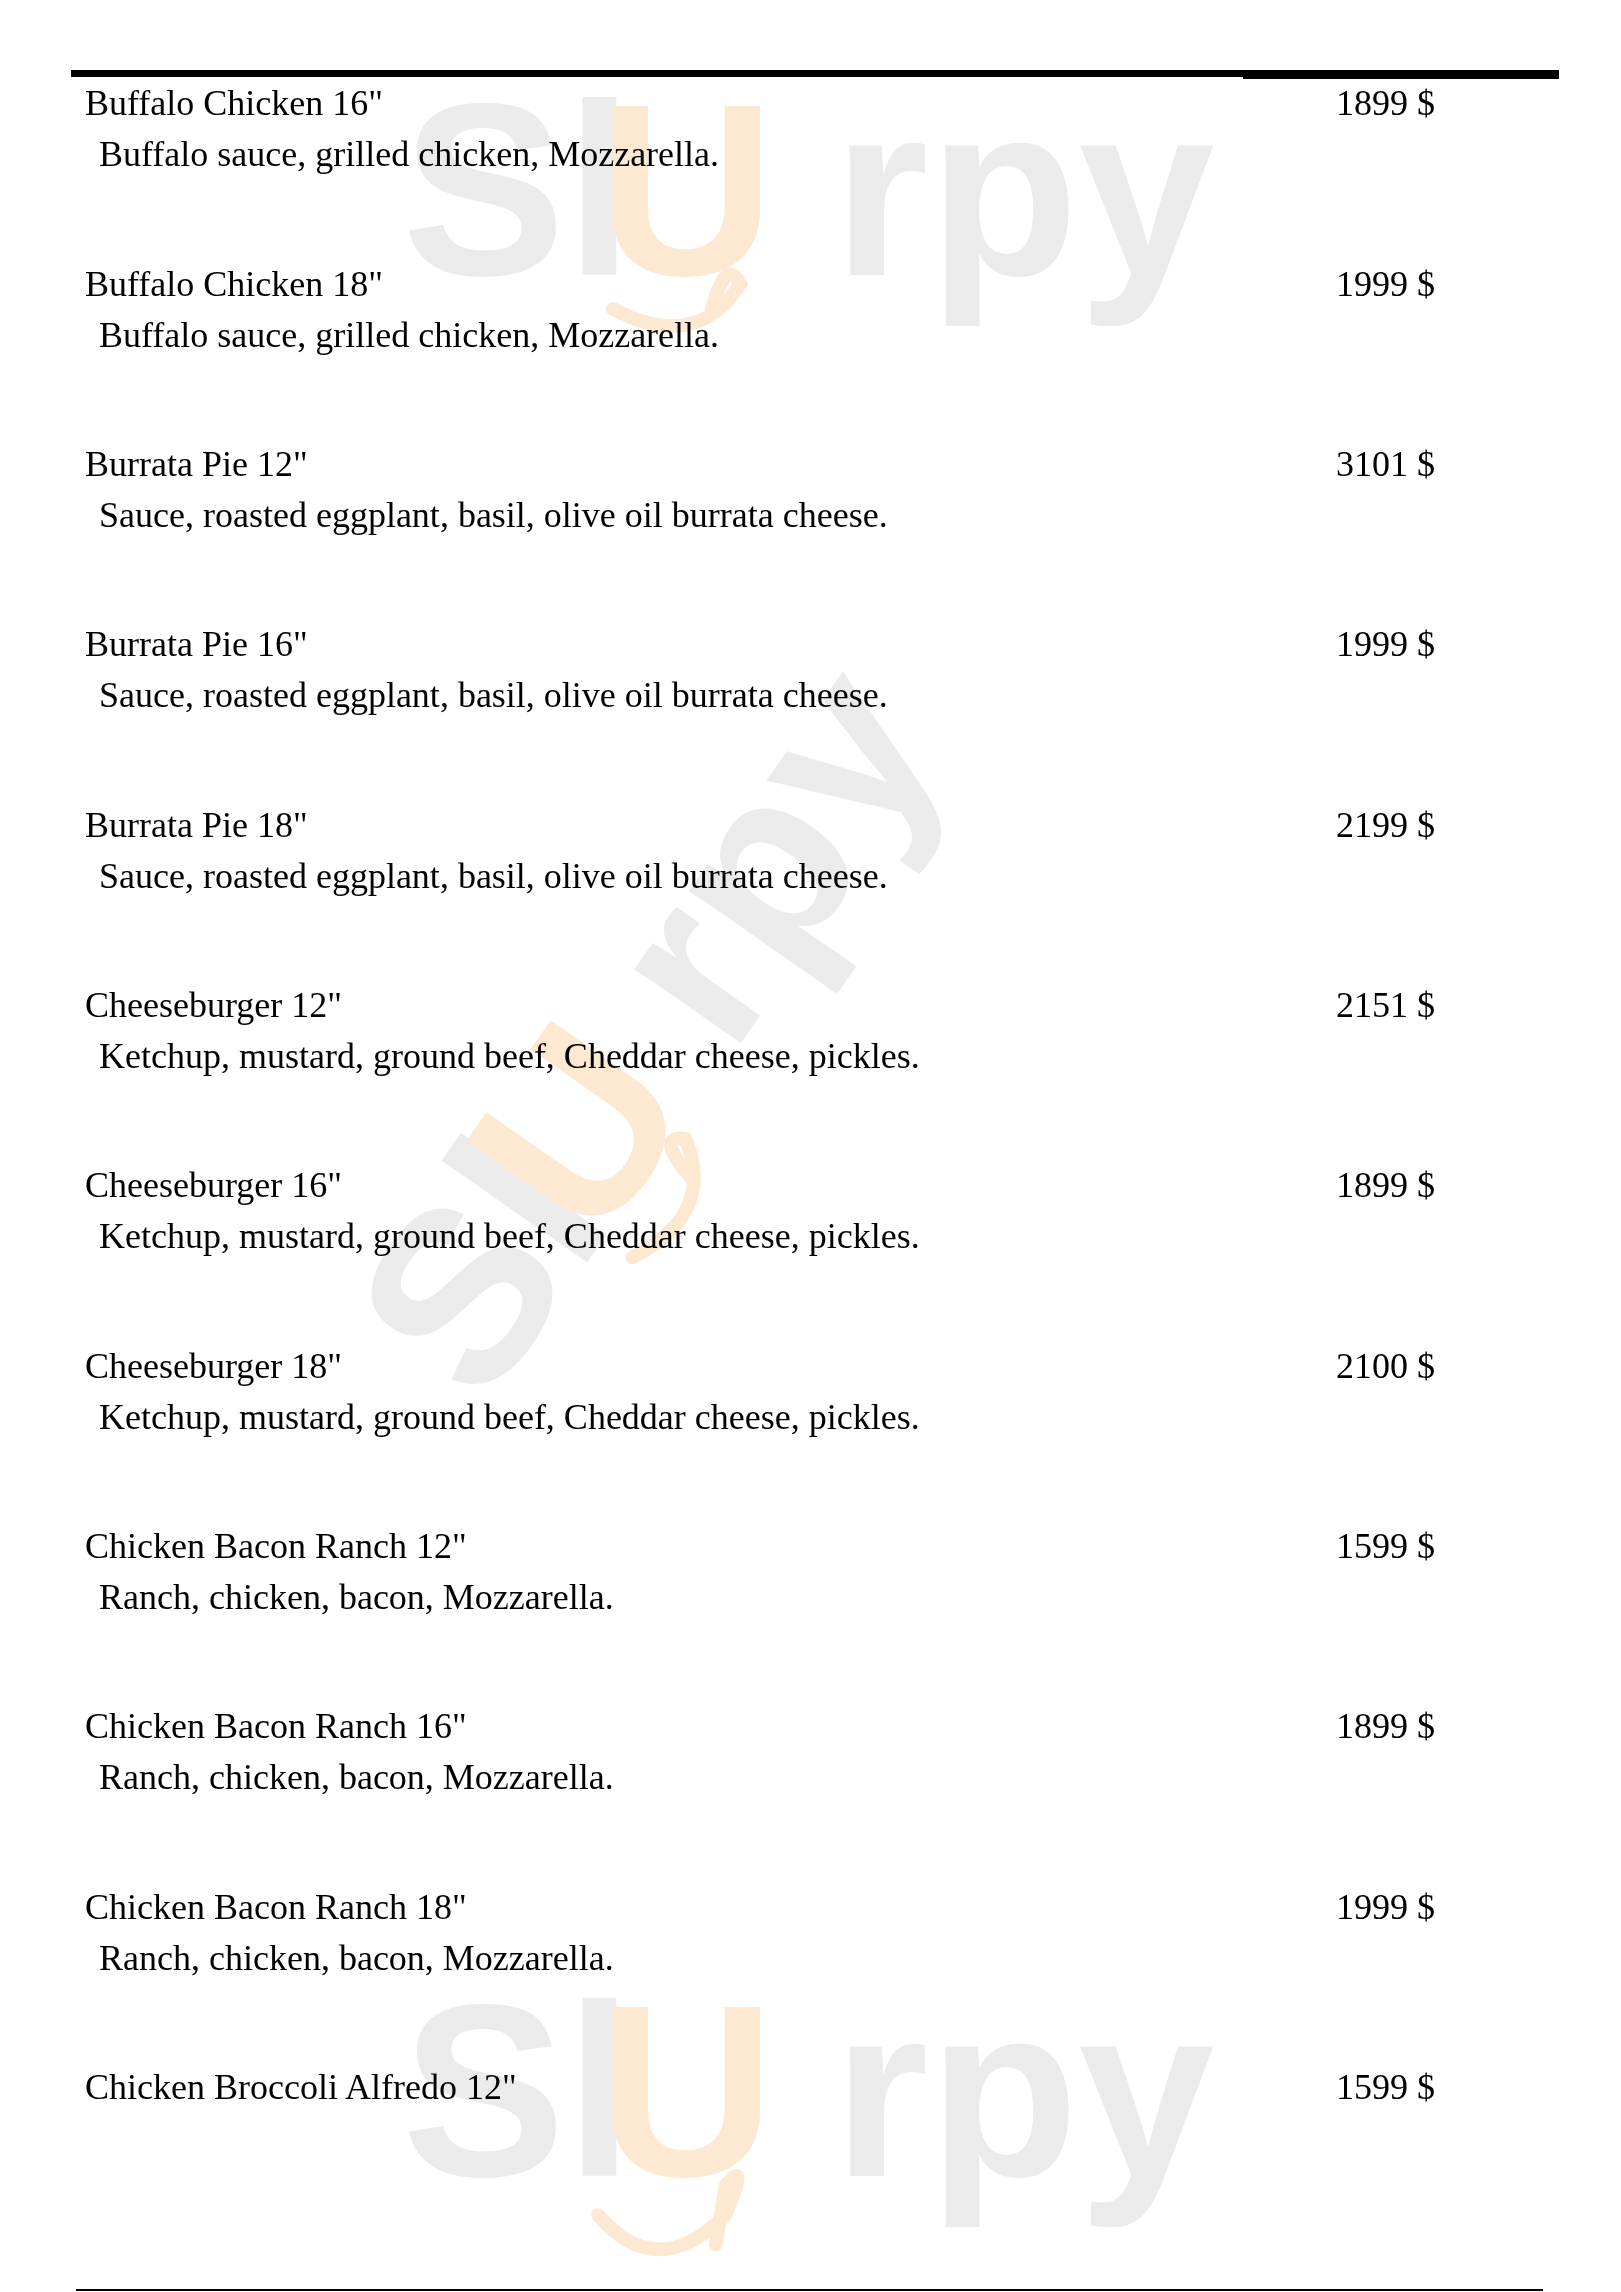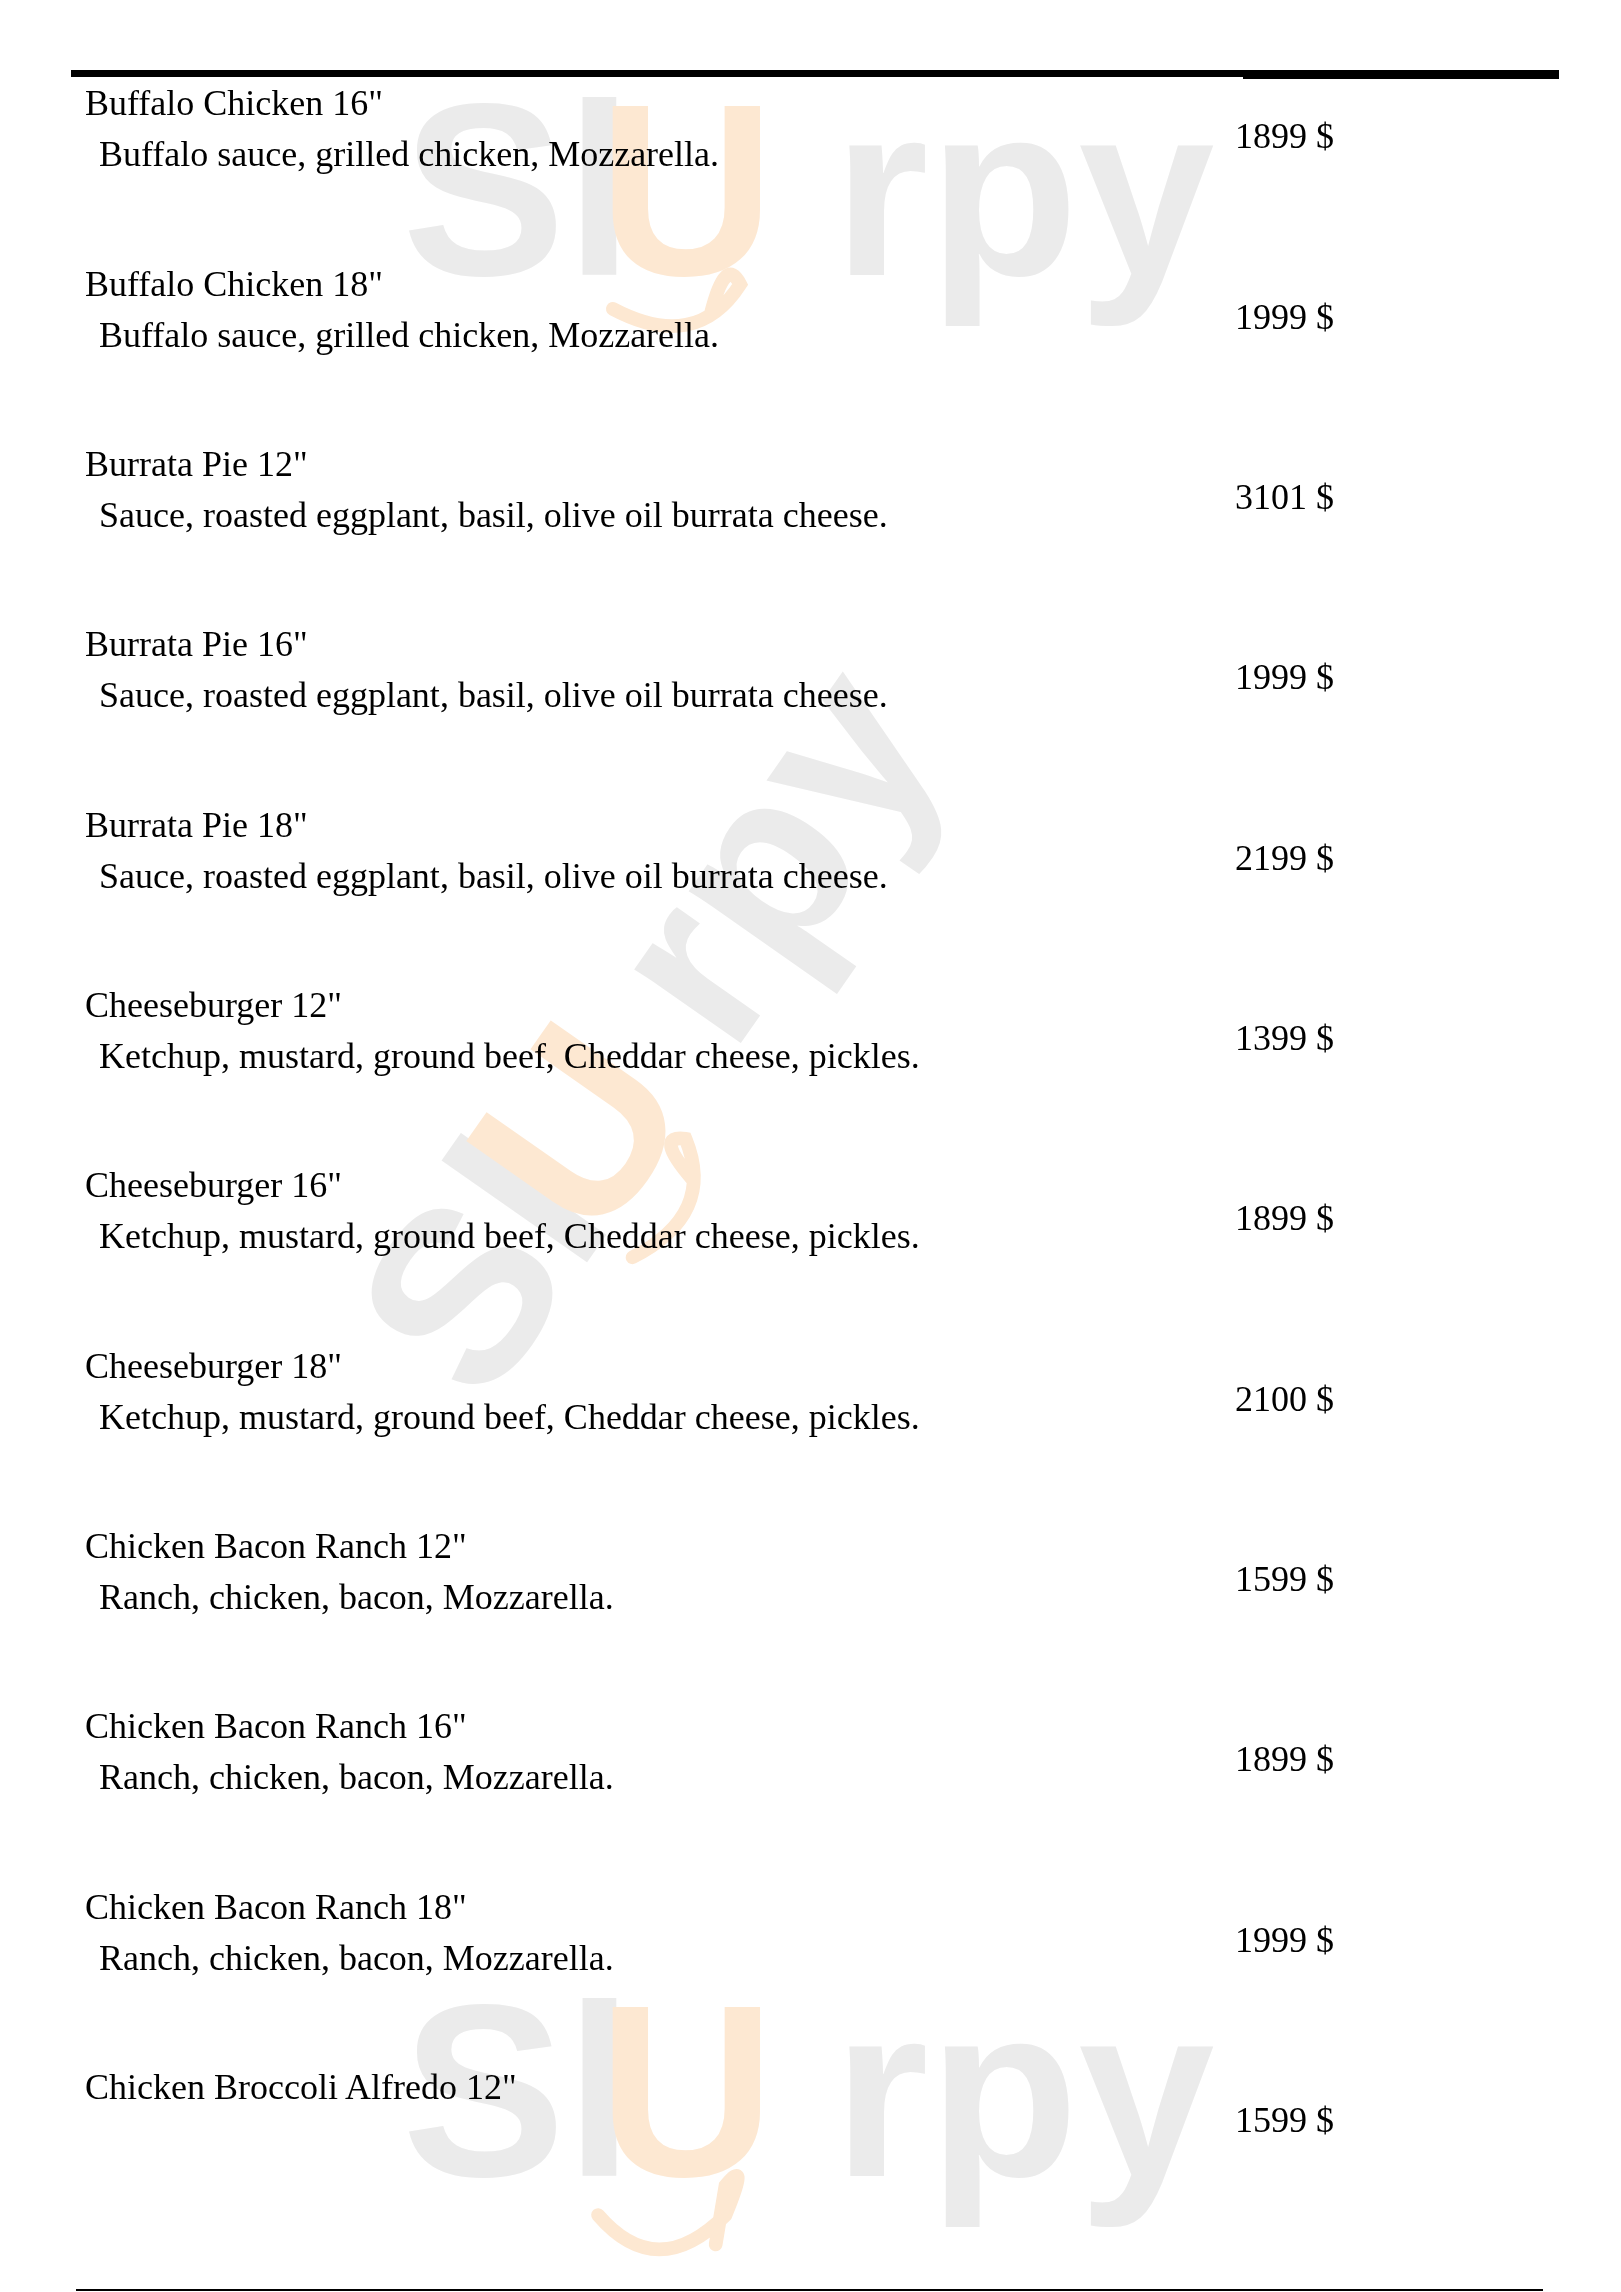--- a/index.html
+++ b/index.html
@@ -10,21 +10,21 @@
   .rule-top-right { position: absolute; left: 1243px; top: 70px; width: 316px; height: 8.8px; background: #000; z-index: 2; }
   .rule-bottom { position: absolute; left: 76px; top: 2289px; width: 1467px; height: 2px; background: #000; z-index: 2; }
   .item { position: absolute; left: 0; width: 1621px; height: 118px; z-index: 3; }
   .item-title, .item-desc, .item-price {
     position: absolute; margin: 0; white-space: nowrap;
     font-family: "Liberation Serif", "DejaVu Serif", serif;
     font-size: 36px; line-height: 43px; color: #000;
   }
   .item-title { left: 85px; top: 0; }
   .item-desc { left: 99px; top: 51px; }
-  .item-price { left: 1235px; top: 0; margin-top: 33px; }
+  .item-price { left: 1336px; top: 0; }
 </style>
 </head>
 <body>
 
 <div class="page">
 
   <svg class="wm" style="left:402px; top:59px;" width="843" height="294" viewBox="0 0 860 300">
     <g font-family="'Liberation Sans','DejaVu Sans',sans-serif" font-weight="bold" font-size="250">
       <text x="0" y="220" fill="#ebebeb">Sl</text>
       <text x="200" y="220" fill="#fde8d2">U</text>
@@ -80,21 +80,21 @@
 
   <div class="item" style="top:804px;">
     <p class="item-title">Burrata Pie 18"</p>
     <p class="item-desc">Sauce, roasted eggplant, basil, olive oil burrata cheese.</p>
     <p class="item-price">2199 $</p>
   </div>
 
   <div class="item" style="top:984px;">
     <p class="item-title">Cheeseburger 12"</p>
     <p class="item-desc">Ketchup, mustard, ground beef, Cheddar cheese, pickles.</p>
-    <p class="item-price">1399 $</p>
+    <p class="item-price">2151 $</p>
   </div>
 
   <div class="item" style="top:1164px;">
     <p class="item-title">Cheeseburger 16"</p>
     <p class="item-desc">Ketchup, mustard, ground beef, Cheddar cheese, pickles.</p>
     <p class="item-price">1899 $</p>
   </div>
 
   <div class="item" style="top:1345px;">
     <p class="item-title">Cheeseburger 18"</p>

